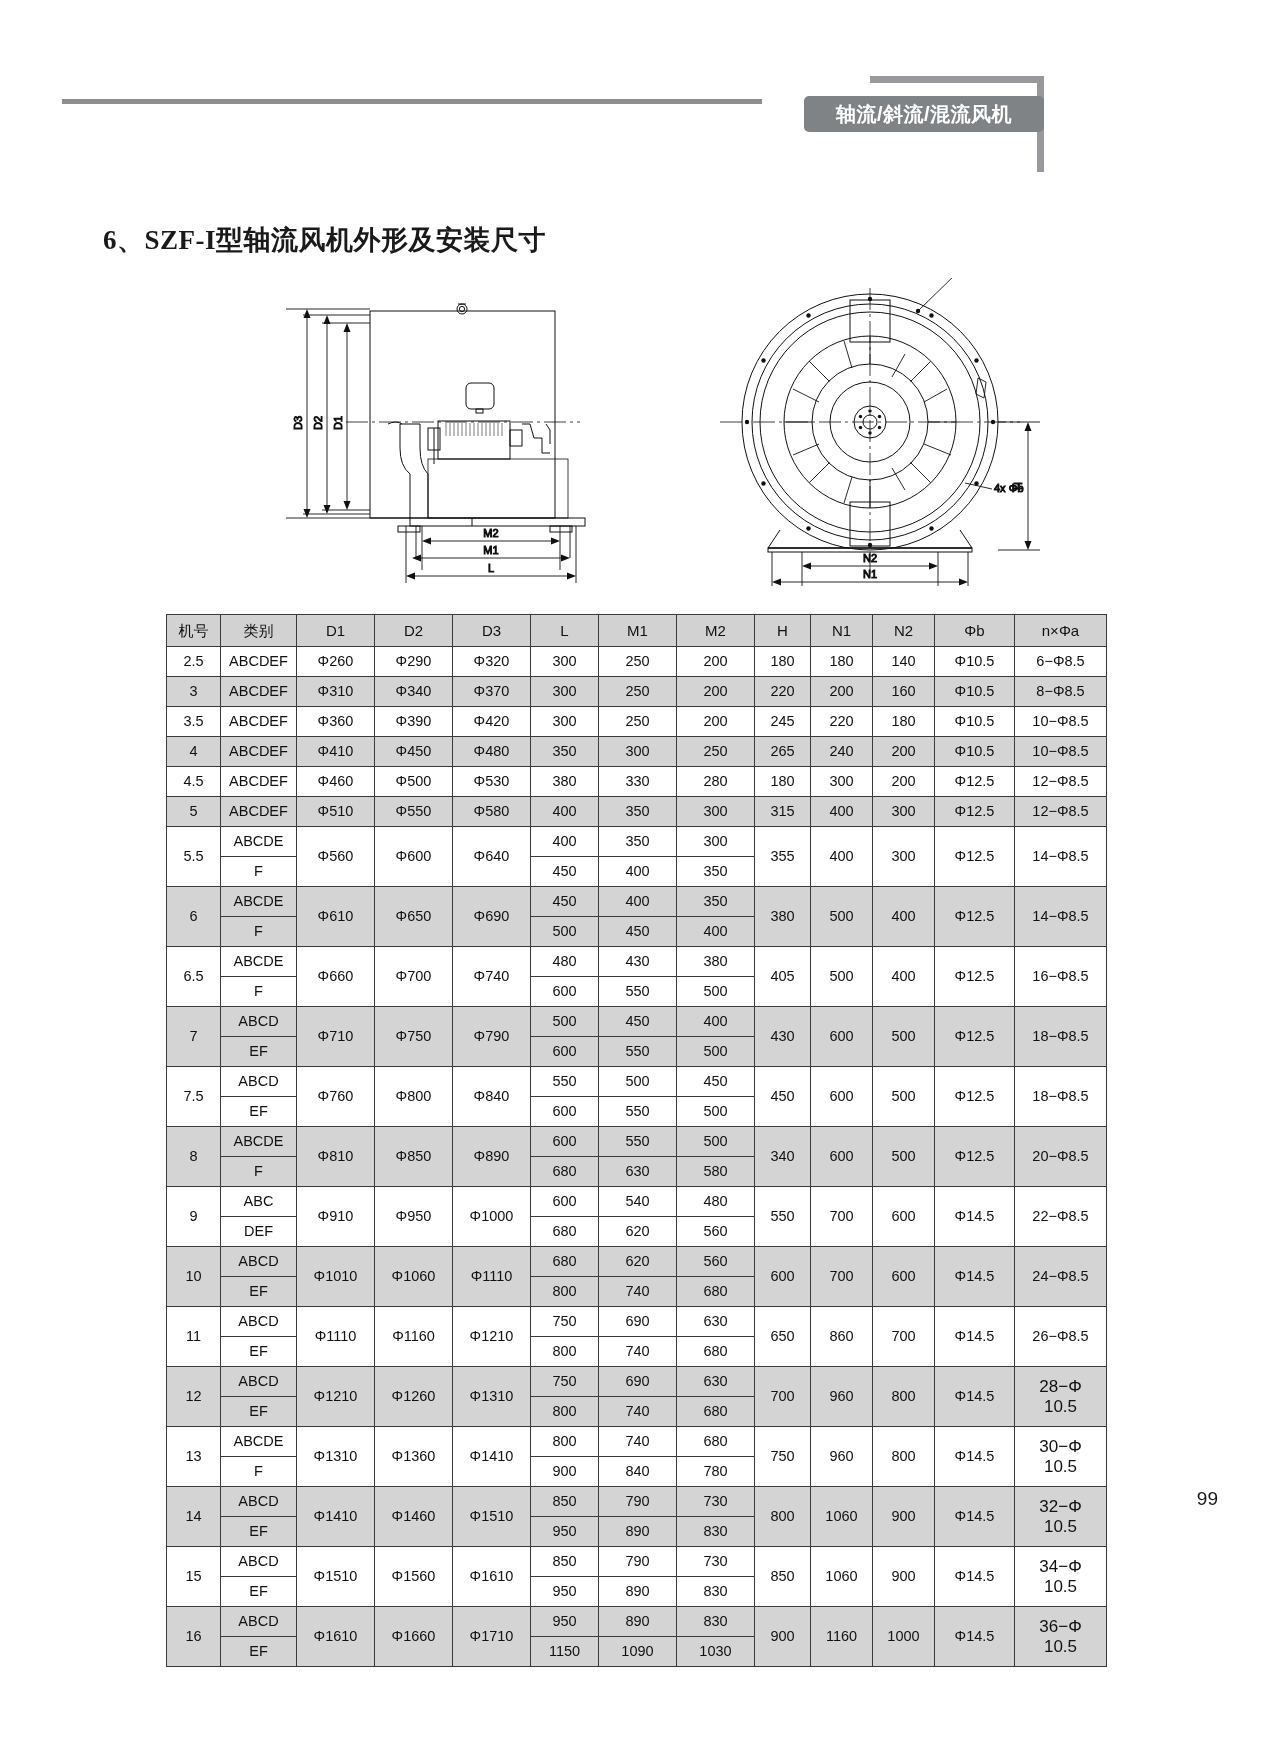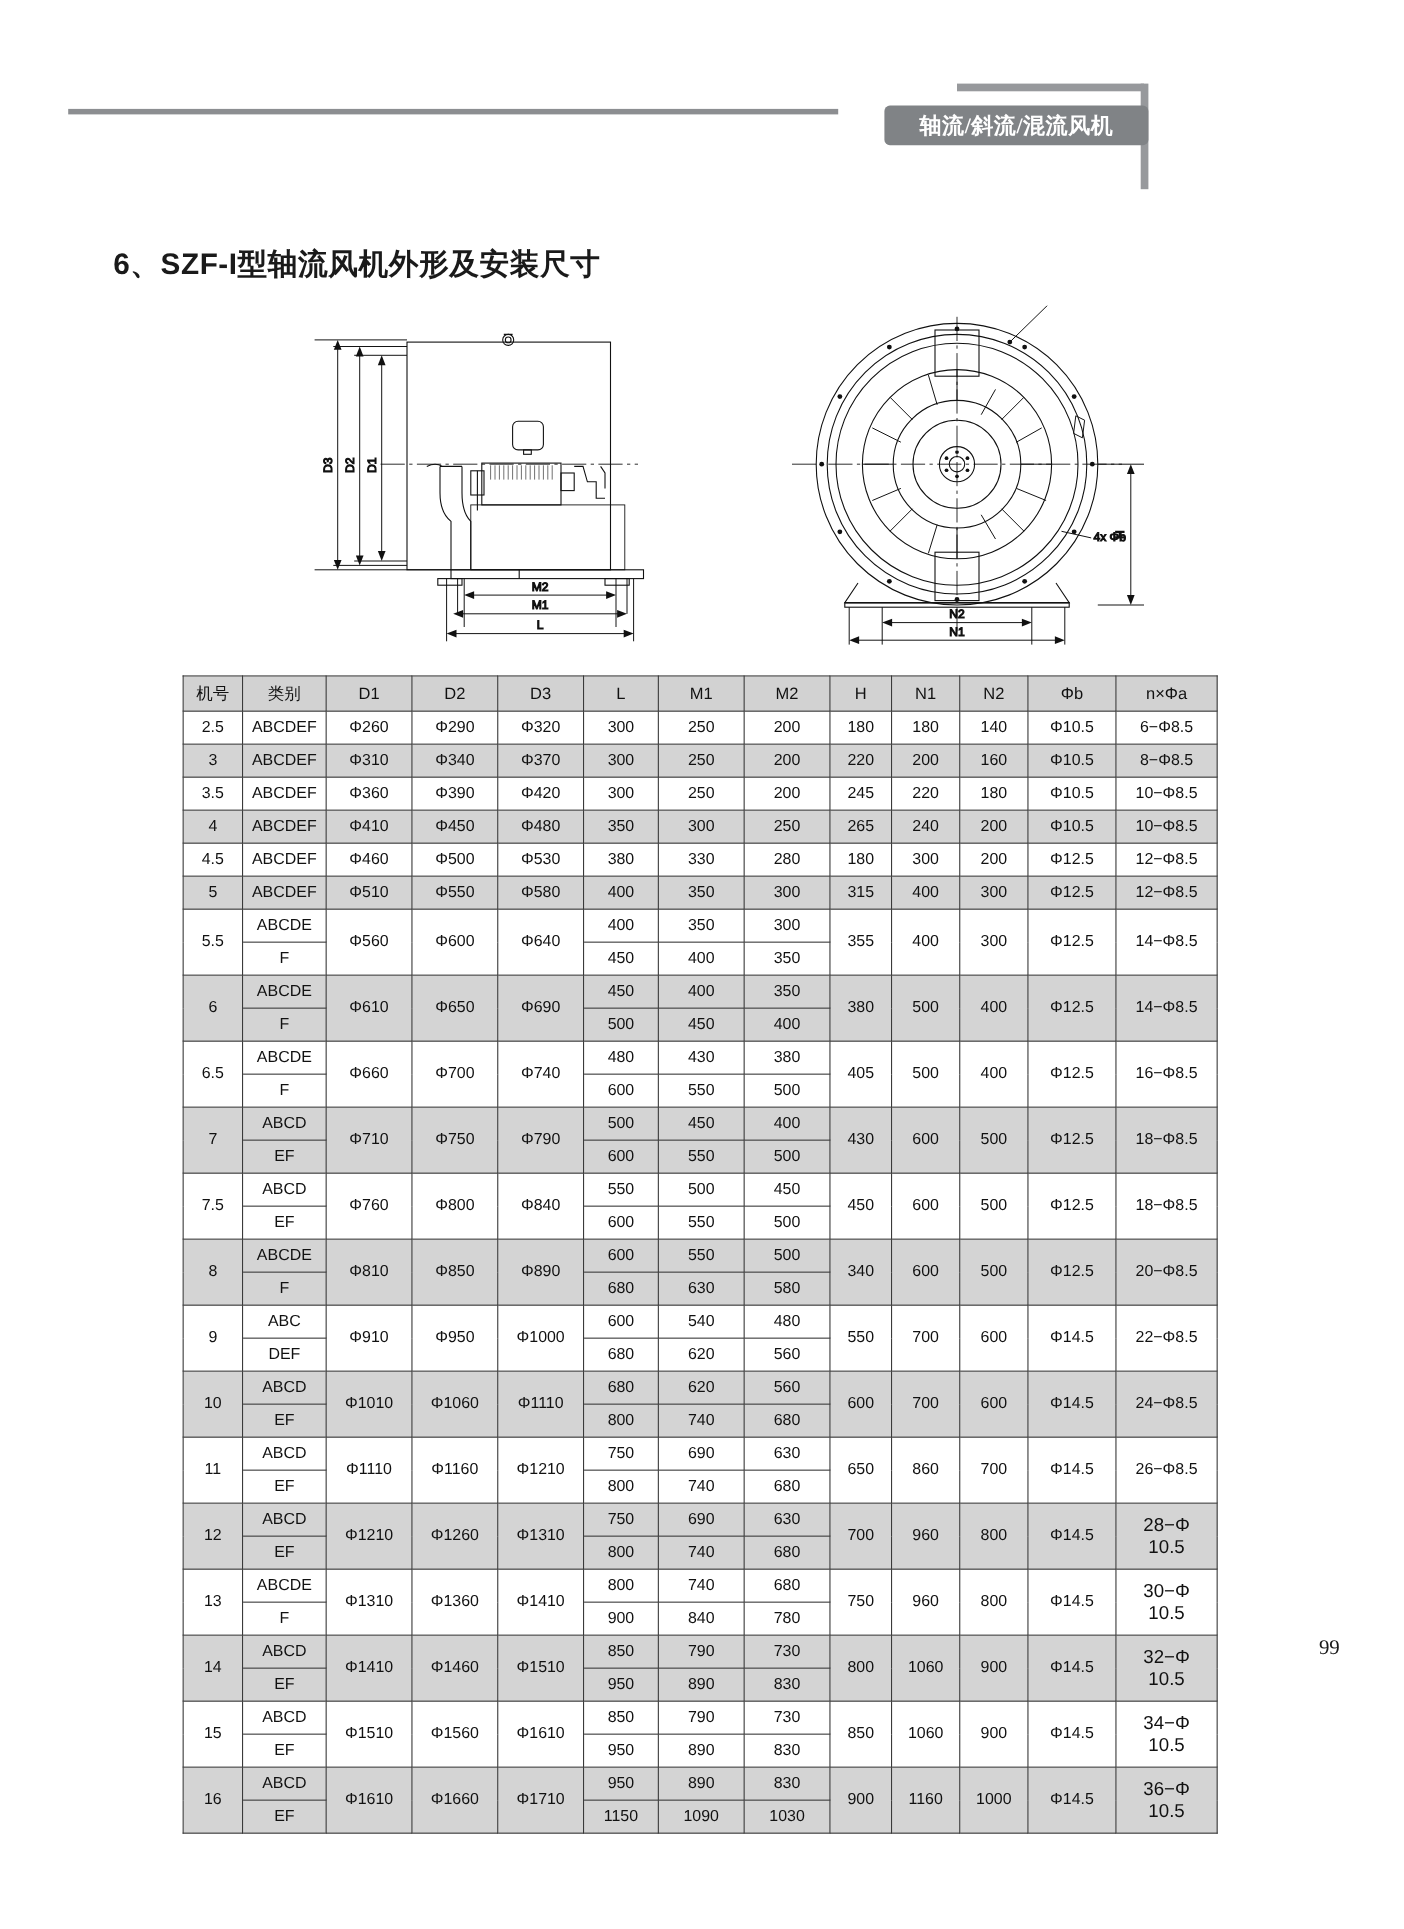--- a/index.html
+++ b/index.html
@@ -25,41 +25,41 @@
     left:804px;top:96px;width:240px;height:36px;
     background:#808386;
     border-radius:5px;
     display:flex;align-items:center;justify-content:center;
   }
   .hdr-tab span{
     color:#ffffff;
     font-size:20px;
     font-weight:bold;
     letter-spacing:.5px;
-    font-family:Liberation Serif, serif;
+    font-family:Liberation Sans, sans-serif;
   }
   .hdr-bar-top{
     position:absolute;
     left:870px;top:76px;width:170px;height:7px;
     background:#97999c;
   }
   .hdr-bar-right{
     position:absolute;
     left:1037px;top:76px;width:7px;height:96px;
     background:#97999c;
   }
 
   
   .title{
     position:absolute;
     left:103px;top:222px;
     font-size:27px;
     font-weight:bold;
     letter-spacing:.5px;
-    font-family:Liberation Sans, sans-serif;
+    font-family:Liberation Serif, serif;
     white-space:nowrap;
   }
 
   
   .figure{
     position:absolute;
     left:250px;top:278px;width:800px;height:320px;
   }
   .figure svg{display:block;}
   .fig-lbl{
@@ -111,21 +111,21 @@
   .w-n{width:62px;}
   .w-phb{width:80px;}
   .w-na{width:92px;}
   .two-line{line-height:1.45;font-size:17px;}
 
   
   .pageno{
     position:absolute;
     right:58px;top:1488px;
     font-size:19px;
-    font-family:Liberation Serif, serif;
+    font-family:Liberation Sans, sans-serif;
     color:#1a1a1a;
     margin-left:19px;
   }
 </style>
 </head>
 <body>
 
 <div class="page">
 
   <div class="hdr-rule"></div>

